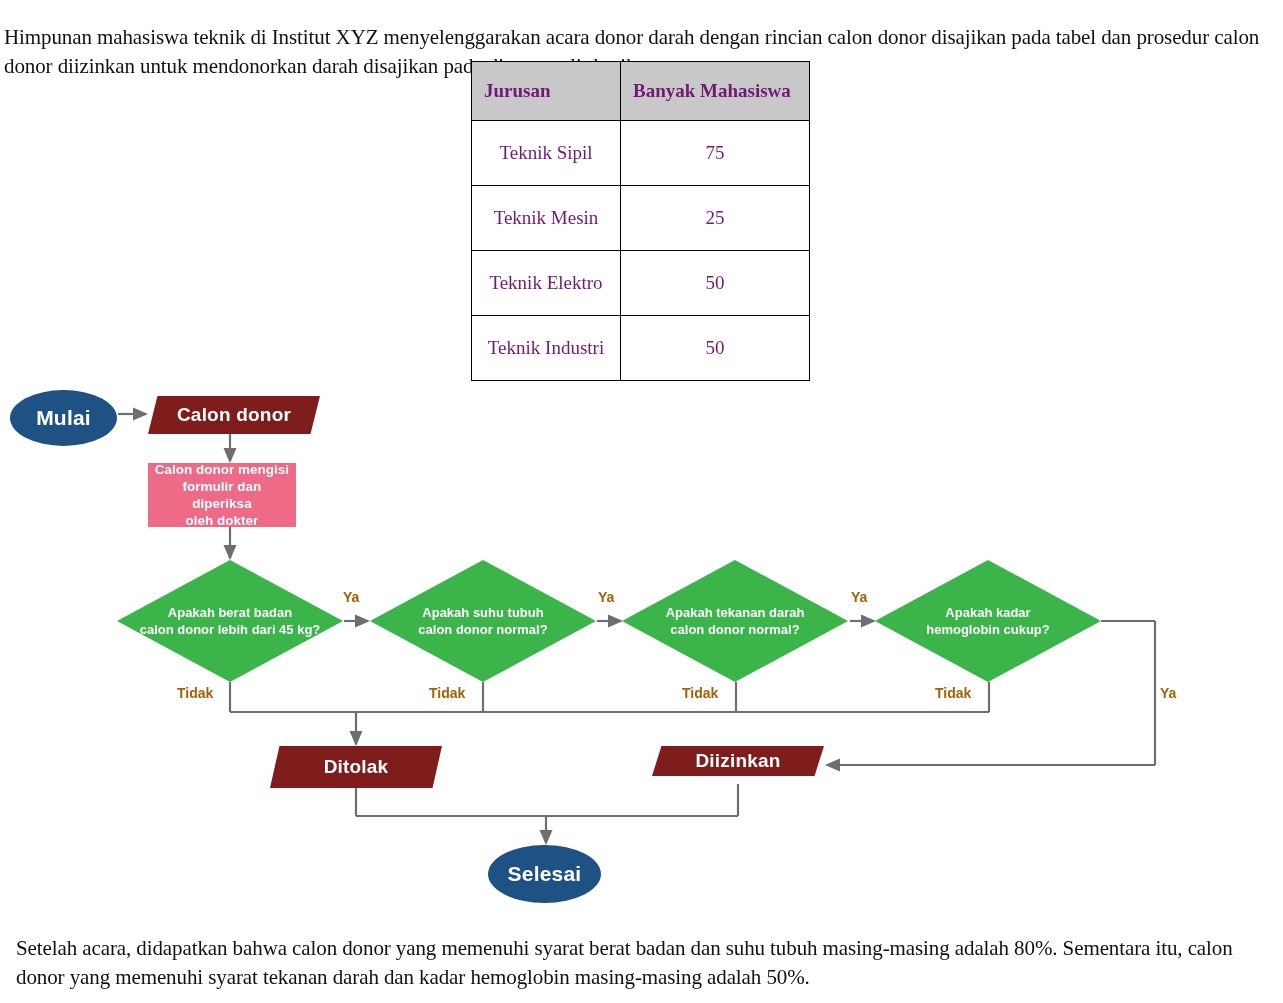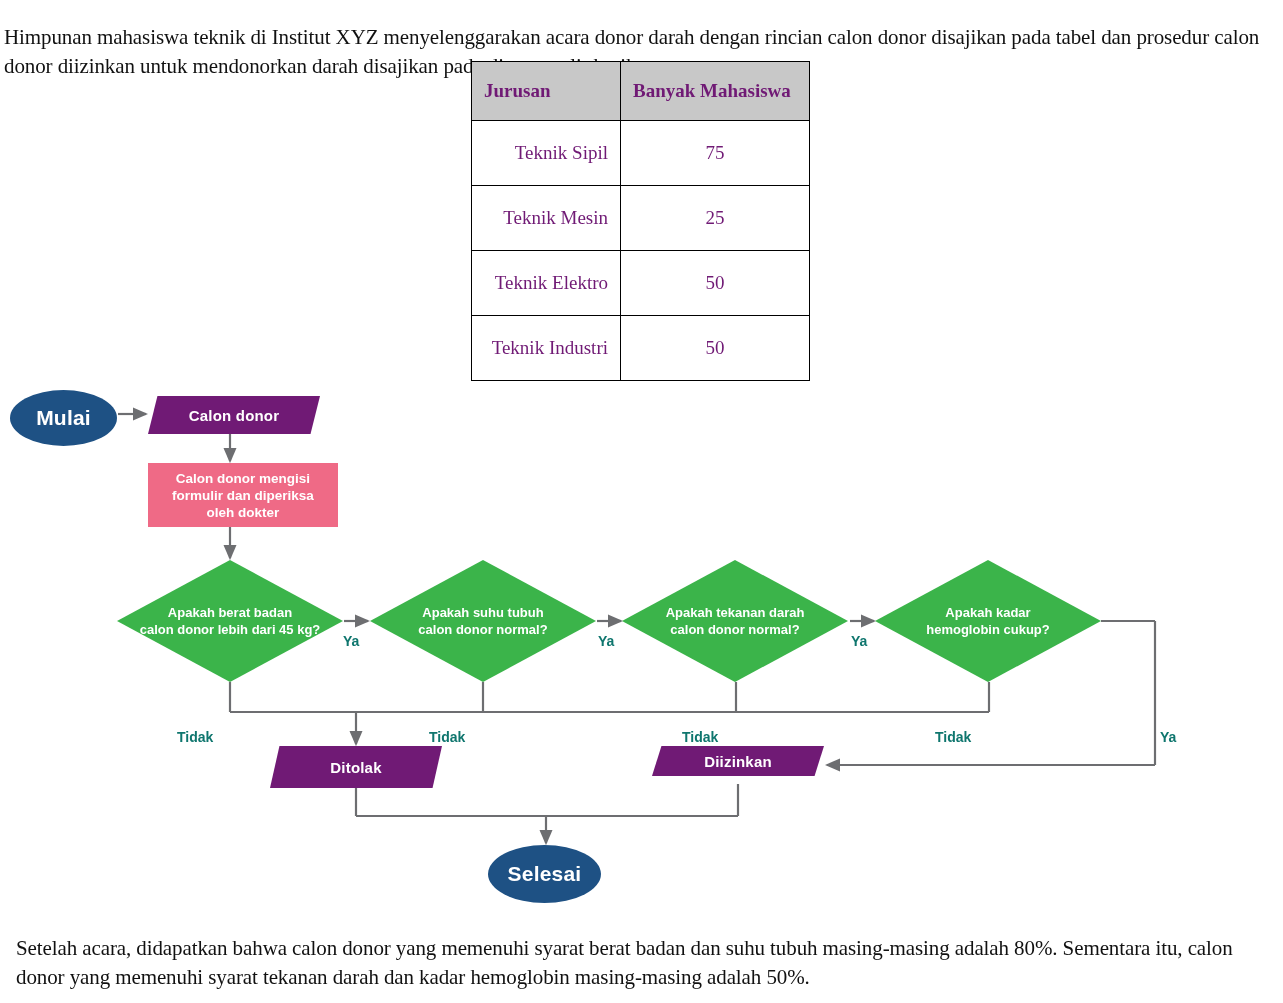--- a/index.html
+++ b/index.html
@@ -59,21 +59,21 @@
   }
   #data-table th.col-major { width: 124px; }
   #data-table th.col-count { width: 164px; text-align: left; }
   #data-table td {
     height: 62px;
     font-weight: normal;
     background: #ffffff;
   }
   #data-table td.cell-major {
     padding: 0 12px;
-    text-align: right;
+    text-align: center;
   }
   #data-table td.cell-count {
     text-align: center;
   }
 
   
   #flowchart {
     position: absolute;
     left: 0;
     top: 380px;
@@ -105,34 +105,34 @@
     background: #1e5184;
     border-radius: 50%;
     font-size: 21px;
     letter-spacing: 0.2px;
   }
   #node-mulai  { left: 10px;  top: 10px;  width: 107px; height: 56px; }
   #node-selesai{ left: 488px; top: 465px; width: 113px; height: 58px; justify-content: center; }
 
   
   .io-node {
-    background: #701a75;
-    font-size: 15px;
+    background: #7f1d1d;
+    font-size: 19px;
     letter-spacing: 0.2px;
     clip-path: polygon(5.5% 0%, 100% 0%, 94.5% 100%, 0% 100%);
   }
   #node-calon-donor { left: 148px; top: 16px;  width: 172px; height: 38px; }
   #node-ditolak     { left: 270px; top: 366px; width: 172px; height: 42px; }
   #node-diizinkan   { left: 652px; top: 366px; width: 172px; height: 30px; }
 
   
   #node-proses {
     left: 148px;
     top: 83px;
-    width: 190px;
+    width: 148px;
     height: 64px;
     background: #ef6a86;
     font-size: 13.5px;
     line-height: 17px;
     padding: 0 6px;
   }
 
   
   .decision {
     width: 226px;
@@ -148,23 +148,22 @@
   #node-decision-2 { left: 370px; }
   #node-decision-3 { left: 622px; }
   #node-decision-4 { left: 875px; }
 
   
   .edge-label {
     position: absolute;
     font-family: "Liberation Sans", sans-serif;
     font-size: 14px;
     font-weight: bold;
-    color: #0f766e;
+    color: #a16207;
     white-space: nowrap;
-    margin-top: 44px;
   }
   .label-ya-1 { left: 343px; top: 209px; }
   .label-ya-2 { left: 598px; top: 209px; }
   .label-ya-3 { left: 851px; top: 209px; }
   .label-ya-4 { left: 1160px; top: 305px; }
   .label-tidak-1 { left: 177px; top: 305px; }
   .label-tidak-2 { left: 429px; top: 305px; }
   .label-tidak-3 { left: 682px; top: 305px; }
   .label-tidak-4 { left: 935px; top: 305px; }
 </style>

